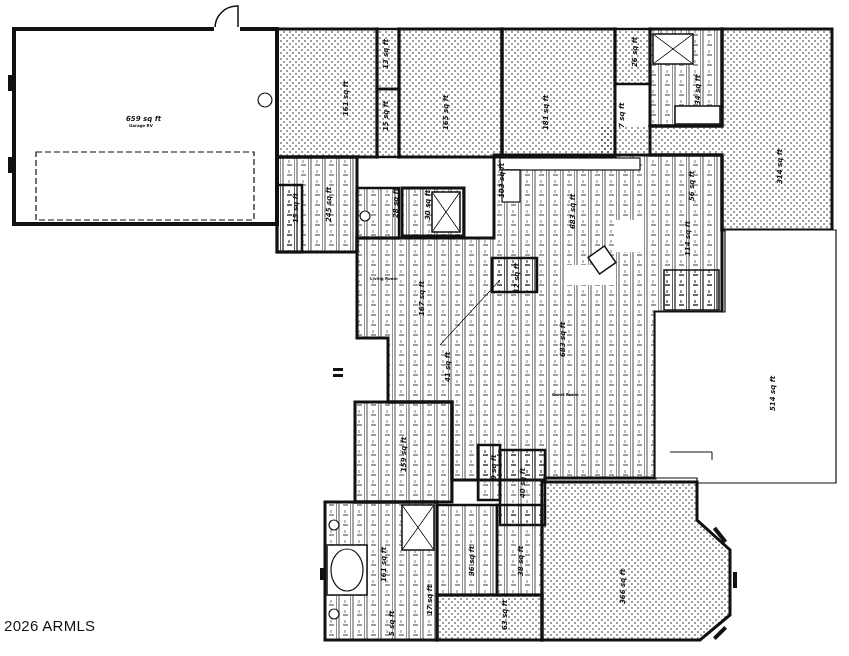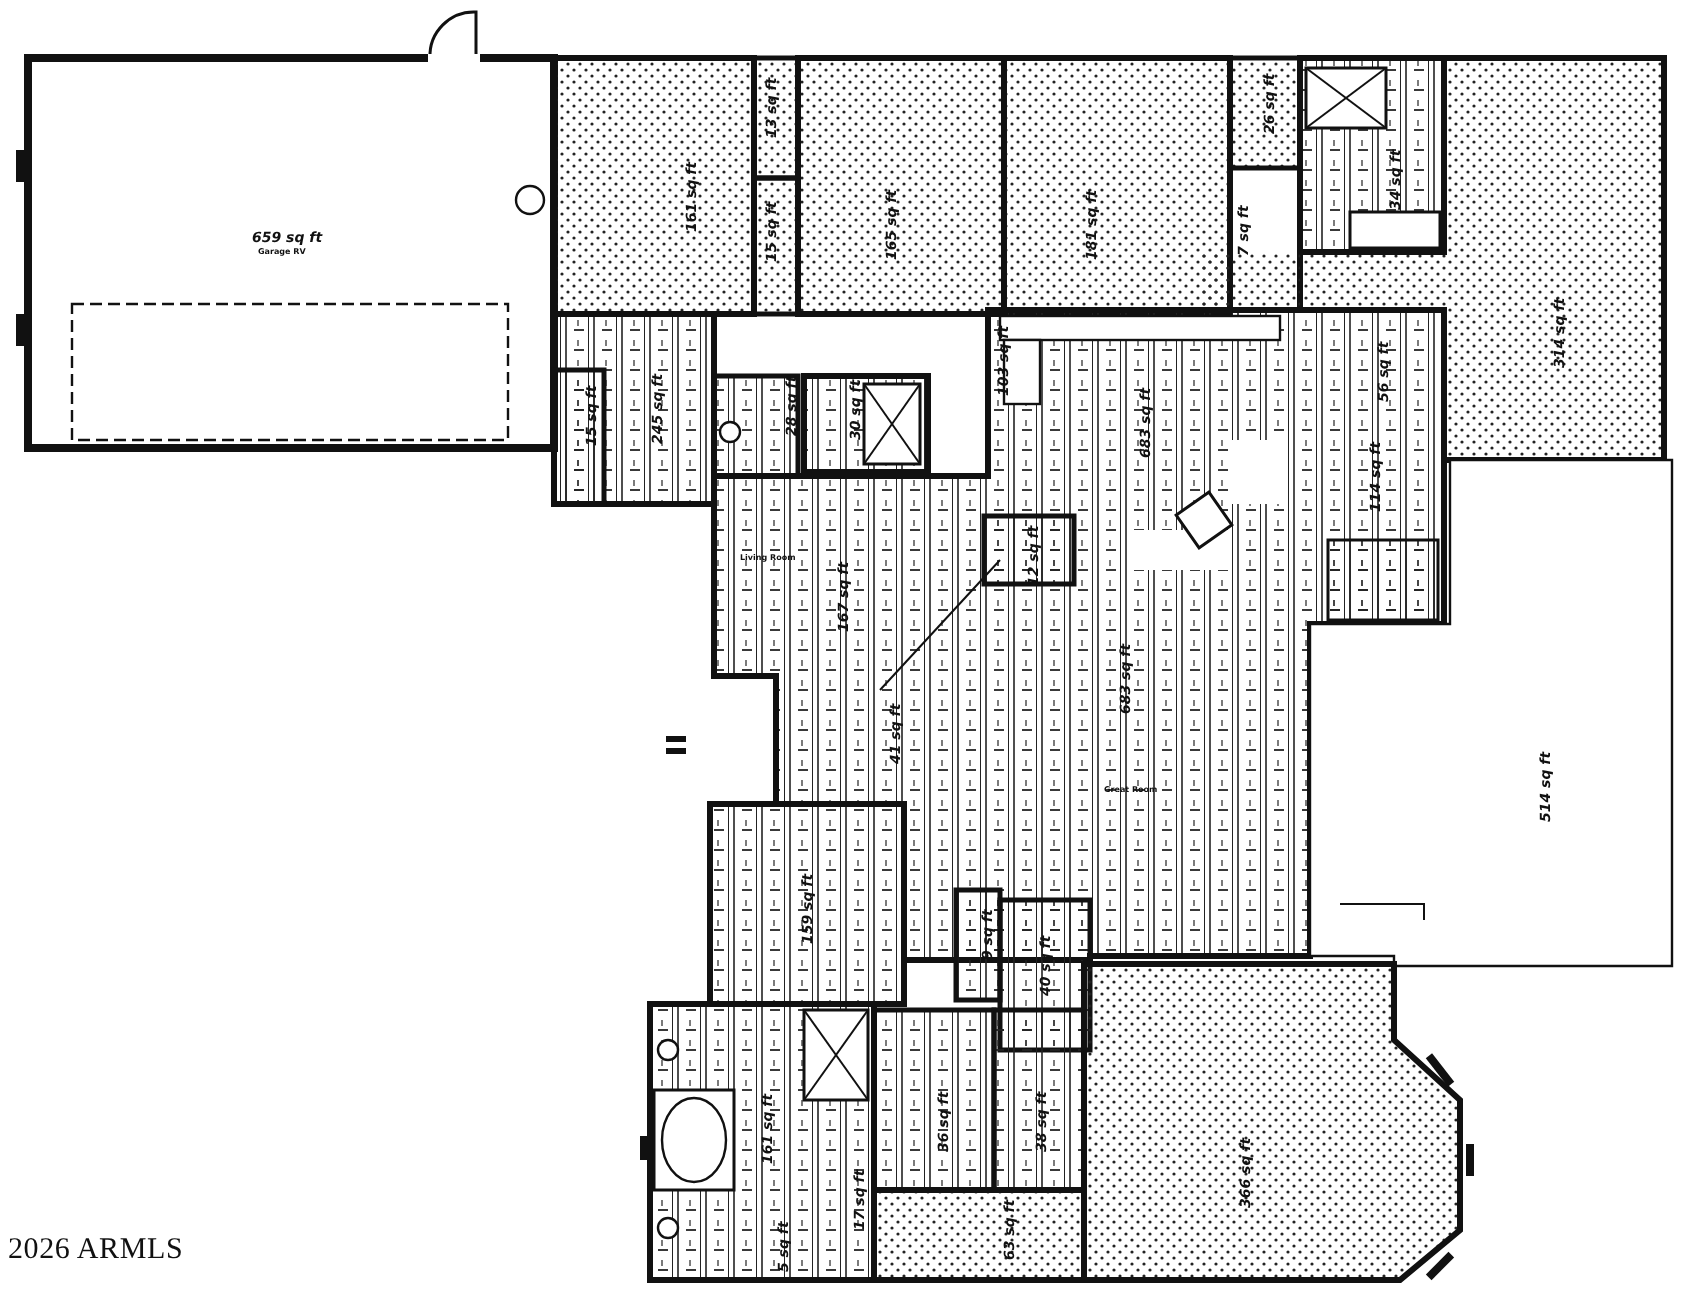--- a/index.html
+++ b/index.html
@@ -1,20 +1,20 @@
 <!DOCTYPE html>
 <html><head>
   <meta charset="utf-8">
   <style>
     html, body { margin: 0; padding: 0; background: #ffffff; }
     body { width: 849px; height: 656px; position: relative; overflow: hidden; font-family: "Liberation Sans", sans-serif; }
     #plan { position: absolute; left: 0; top: 0; }
     .lbl { font-family: "DejaVu Sans", sans-serif; font-weight: bold; fill: #111; font-size: 7px; font-style: italic; }
     .sub { font-family: "DejaVu Sans", sans-serif; font-weight: bold; fill: #111; font-size: 4px; }
-    .copyright { position: absolute; left: 4px; top: 617px; font-family: Liberation Serif, serif; font-size: 15px; color: #111; letter-spacing: 0.3px; }
+    .copyright { position: absolute; left: 4px; top: 617px; font-family: Liberation Sans, sans-serif; font-size: 15px; color: #111; letter-spacing: 0.3px; }
   </style>
 </head>
 <body>
 
 <svg id="plan" width="849" height="656" viewBox="0 0 849 656" xmlns="http://www.w3.org/2000/svg">
   <defs>
     <pattern id="dots" width="6" height="6" patternUnits="userSpaceOnUse">
       <circle cx="2" cy="2" r="0.8" fill="#222"></circle>
       <circle cx="5" cy="5" r="0.8" fill="#222"></circle>
     </pattern>

